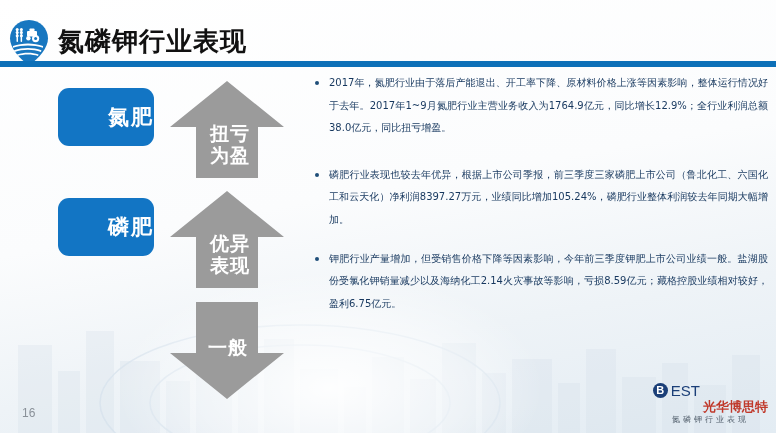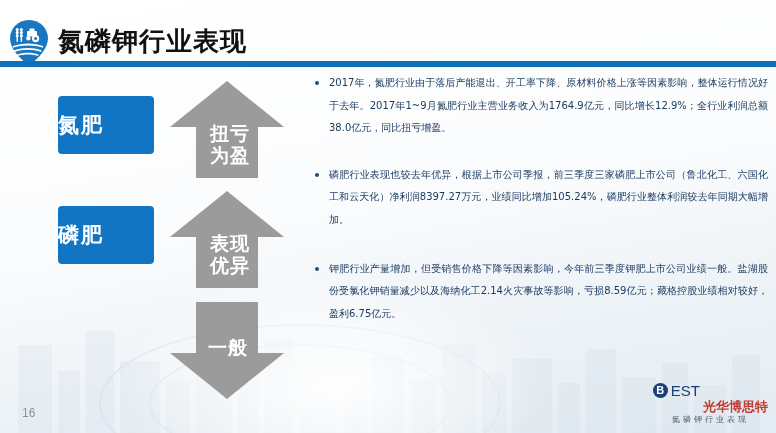--- a/index.html
+++ b/index.html
@@ -90,28 +90,28 @@
     width: 310px;
     height: 110px;
   }
   .row.r0 { top: 14px; }
   .row.r1 { top: 124px; }
   .row.r2 { top: 234px; }
 
   .chip {
     position: absolute;
     left: 58px;
-    top: 20px;
+    top: 12px;
     width: 96px;
     height: 58px;
     background: #1275c4;
-    border-radius: 4px;
+    border-radius: 11px;
     display: flex;
     align-items: center;
-    justify-content: flex-start;
+    justify-content: flex-end;
   }
   .chip-label {
     color: #ffffff;
     font-size: 21px;
     font-weight: bold;
     letter-spacing: 2px;
   }
 
   .arrow-wrap {
     position: absolute;
@@ -164,21 +164,21 @@
   .bullet::before {
     content: "";
     position: absolute;
     left: 2px;
     top: 9px;
     width: 4px;
     height: 4px;
     border-radius: 50%;
     background: #1f4e79;
   }
-  .bullet.b1 { margin-bottom: 26px; }
+  .bullet.b1 { margin-bottom: 16px; }
   .bullet.b2 { margin-bottom: 9px; }
 
   
   .page-num {
     position: absolute;
     left: 22px;
     bottom: 13px;
     font-size: 12px;
     color: #8a9199;
   }
@@ -312,22 +312,22 @@
 
     <div class="row r1">
       <div class="chip">
         <span class="chip-label">磷肥</span>
       </div>
       <div class="arrow-wrap">
         <svg class="arrow-svg" width="118" height="104" viewBox="0 0 118 104">
           <path d="M59 3 L116 49 L90 49 L90 100 L28 100 L28 49 L2 49 Z" fill="#9b9b9b"></path>
         </svg>
         <div class="arrow-label">
+          <span>优异</span>
           <span>表现</span>
-          <span>优异</span>
         </div>
       </div>
     </div>
 
     <div class="row r2">
       <div class="arrow-wrap">
         <svg class="arrow-svg" width="118" height="104" viewBox="0 0 118 104">
           <path d="M59 101 L116 55 L90 55 L90 4 L28 4 L28 55 L2 55 Z" fill="#9b9b9b"></path>
         </svg>
         <div class="arrow-label down">

